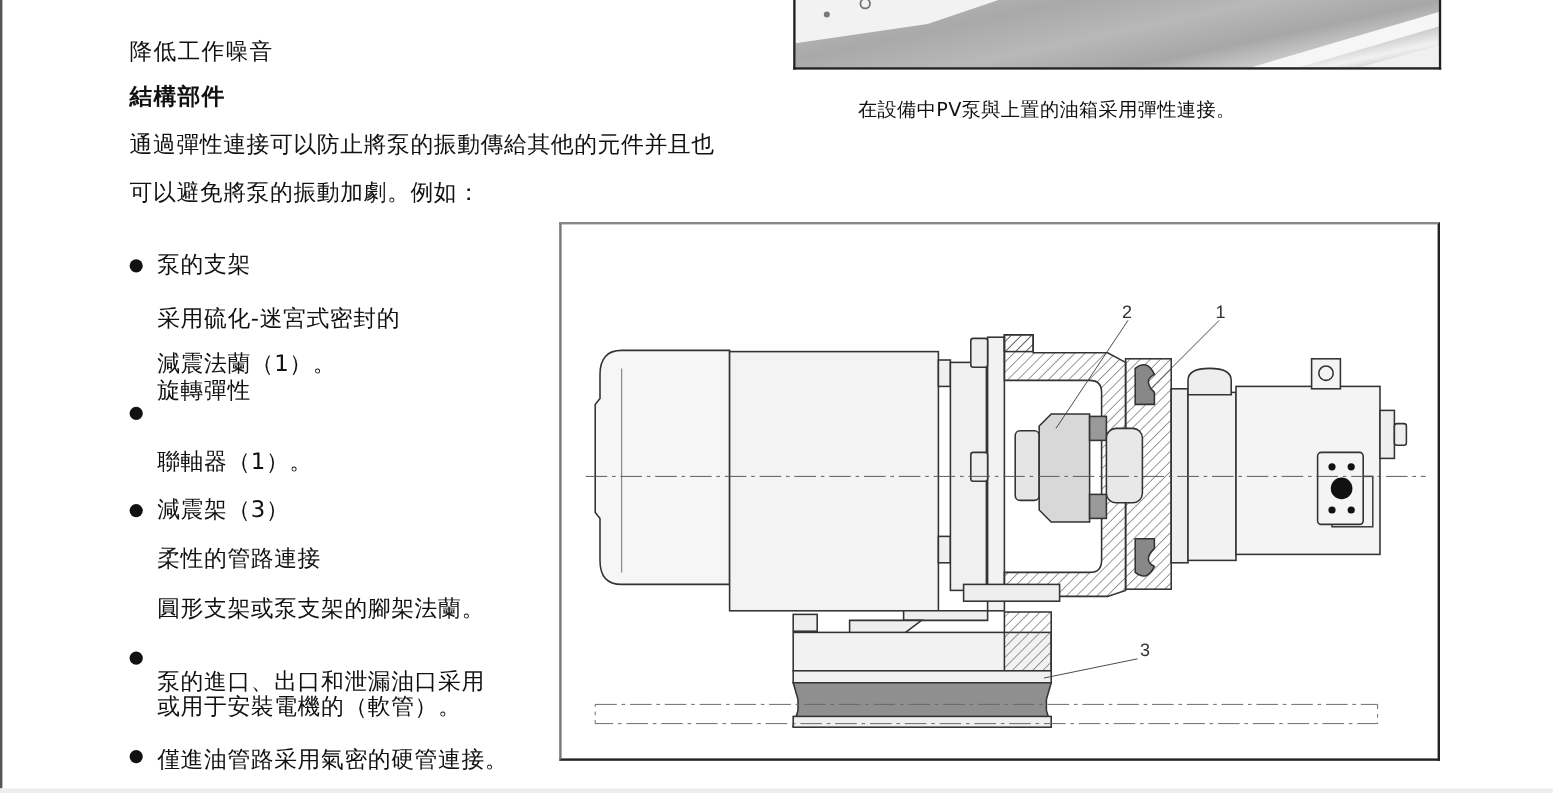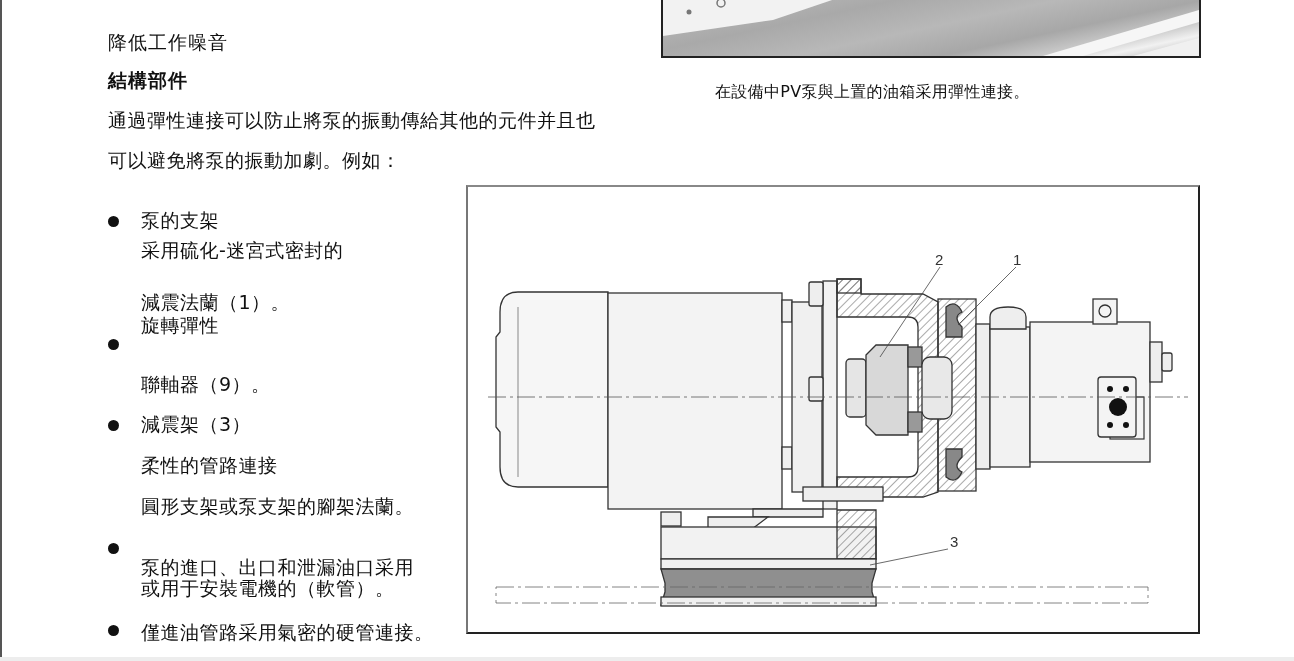--- a/index.html
+++ b/index.html
@@ -13,21 +13,21 @@
     position: absolute; left: 0; top: 0; width: 2px; height: 657px; background: #555;
   }
   .page-bottom-edge {
     position: absolute; left: 0; right: 0; top: 657px; height: 4px; background: #ededed;
   }
   .text-col { position: absolute; left: 108px; top: 0; width: 540px; }
   .h1 { position: absolute; left: 0; top: 30px; font-size: 19px; font-weight: normal; letter-spacing: 1px; white-space: nowrap; }
   .h2 { position: absolute; left: 0; top: 68px; font-size: 19px; font-weight: bold; letter-spacing: 1px; white-space: nowrap; }
   .para-line { position: absolute; left: 0; font-size: 19px; white-space: nowrap; letter-spacing: 0.5px; }
   .bullet-list { position: absolute; left: 108px; top: 205px; }
-  .bl { position: absolute; left: 0; font-size: 19px; white-space: nowrap; letter-spacing: 0.5px; margin-left: 10px; }
+  .bl { position: absolute; left: 0; font-size: 19px; white-space: nowrap; letter-spacing: 0.5px; }
   .dot {
     position: absolute; left: 0; width: 11px; height: 11px; border-radius: 50%; background: #111;
   }
   .photo {
     position: absolute; left: 661px; top: -2px; width: 536px; height: 58px;
     border: 2px solid #222; border-top: none;
     background: linear-gradient(168deg, #f0f0f0 0%, #cfcfcf 6%, #b5b5b5 14%, #a9a9a9 30%, #b8b8b8 50%, #a7a7a7 68%, #c9c9c9 80%, #f1f1f1 88%, #d2d2d2 93%, #f4f4f4 100%);
     overflow: hidden;
   }
   .photo-caption { position: absolute; left: 699px; top: 82px; font-size: 16px; white-space: nowrap; letter-spacing: 0.3px; margin-left: 16px; }
@@ -58,26 +58,26 @@
   <div class="h1">降低工作噪音</div>
   <div class="h2">結構部件</div>
   <div class="para-line" style="top:108px">通過彈性連接可以防止將泵的振動傳給其他的元件并且也</div>
   <div class="para-line" style="top:148px">可以避免將泵的振動加劇。例如：</div>
 </div>
 
 <div class="bullet-list">
 
   <span class="dot" style="top:11px"></span>
   <div class="bl" style="left:23px;top:3px">泵的支架</div>
-  <div class="bl" style="left:23px;top:33px">采用硫化-迷宮式密封的</div>
+  <div class="bl" style="left:23px;top:48px">采用硫化-迷宮式密封的</div>
   <div class="bl" style="left:23px;top:85px">減震法蘭（1）。</div>
 
   <span class="dot" style="top:134px"></span>
   <div class="bl" style="left:23px;top:108px">旋轉彈性</div>
-  <div class="bl" style="left:23px;top:167px">聯軸器（9）。</div>
+  <div class="bl" style="left:23px;top:167px">聯軸器（1）。</div>
 
   <span class="dot" style="top:215px"></span>
   <div class="bl" style="left:23px;top:207px">減震架（3）</div>
   <div class="bl" style="left:23px;top:248px">柔性的管路連接</div>
   <div class="bl" style="left:23px;top:289px">圓形支架或泵支架的腳架法蘭。</div>
 
   <span class="dot" style="top:338px"></span>
   <div class="bl" style="left:23px;top:350px">泵的進口、出口和泄漏油口采用</div>
   <div class="bl" style="left:23px;top:371px">或用于安裝電機的（軟管）。</div>
 

